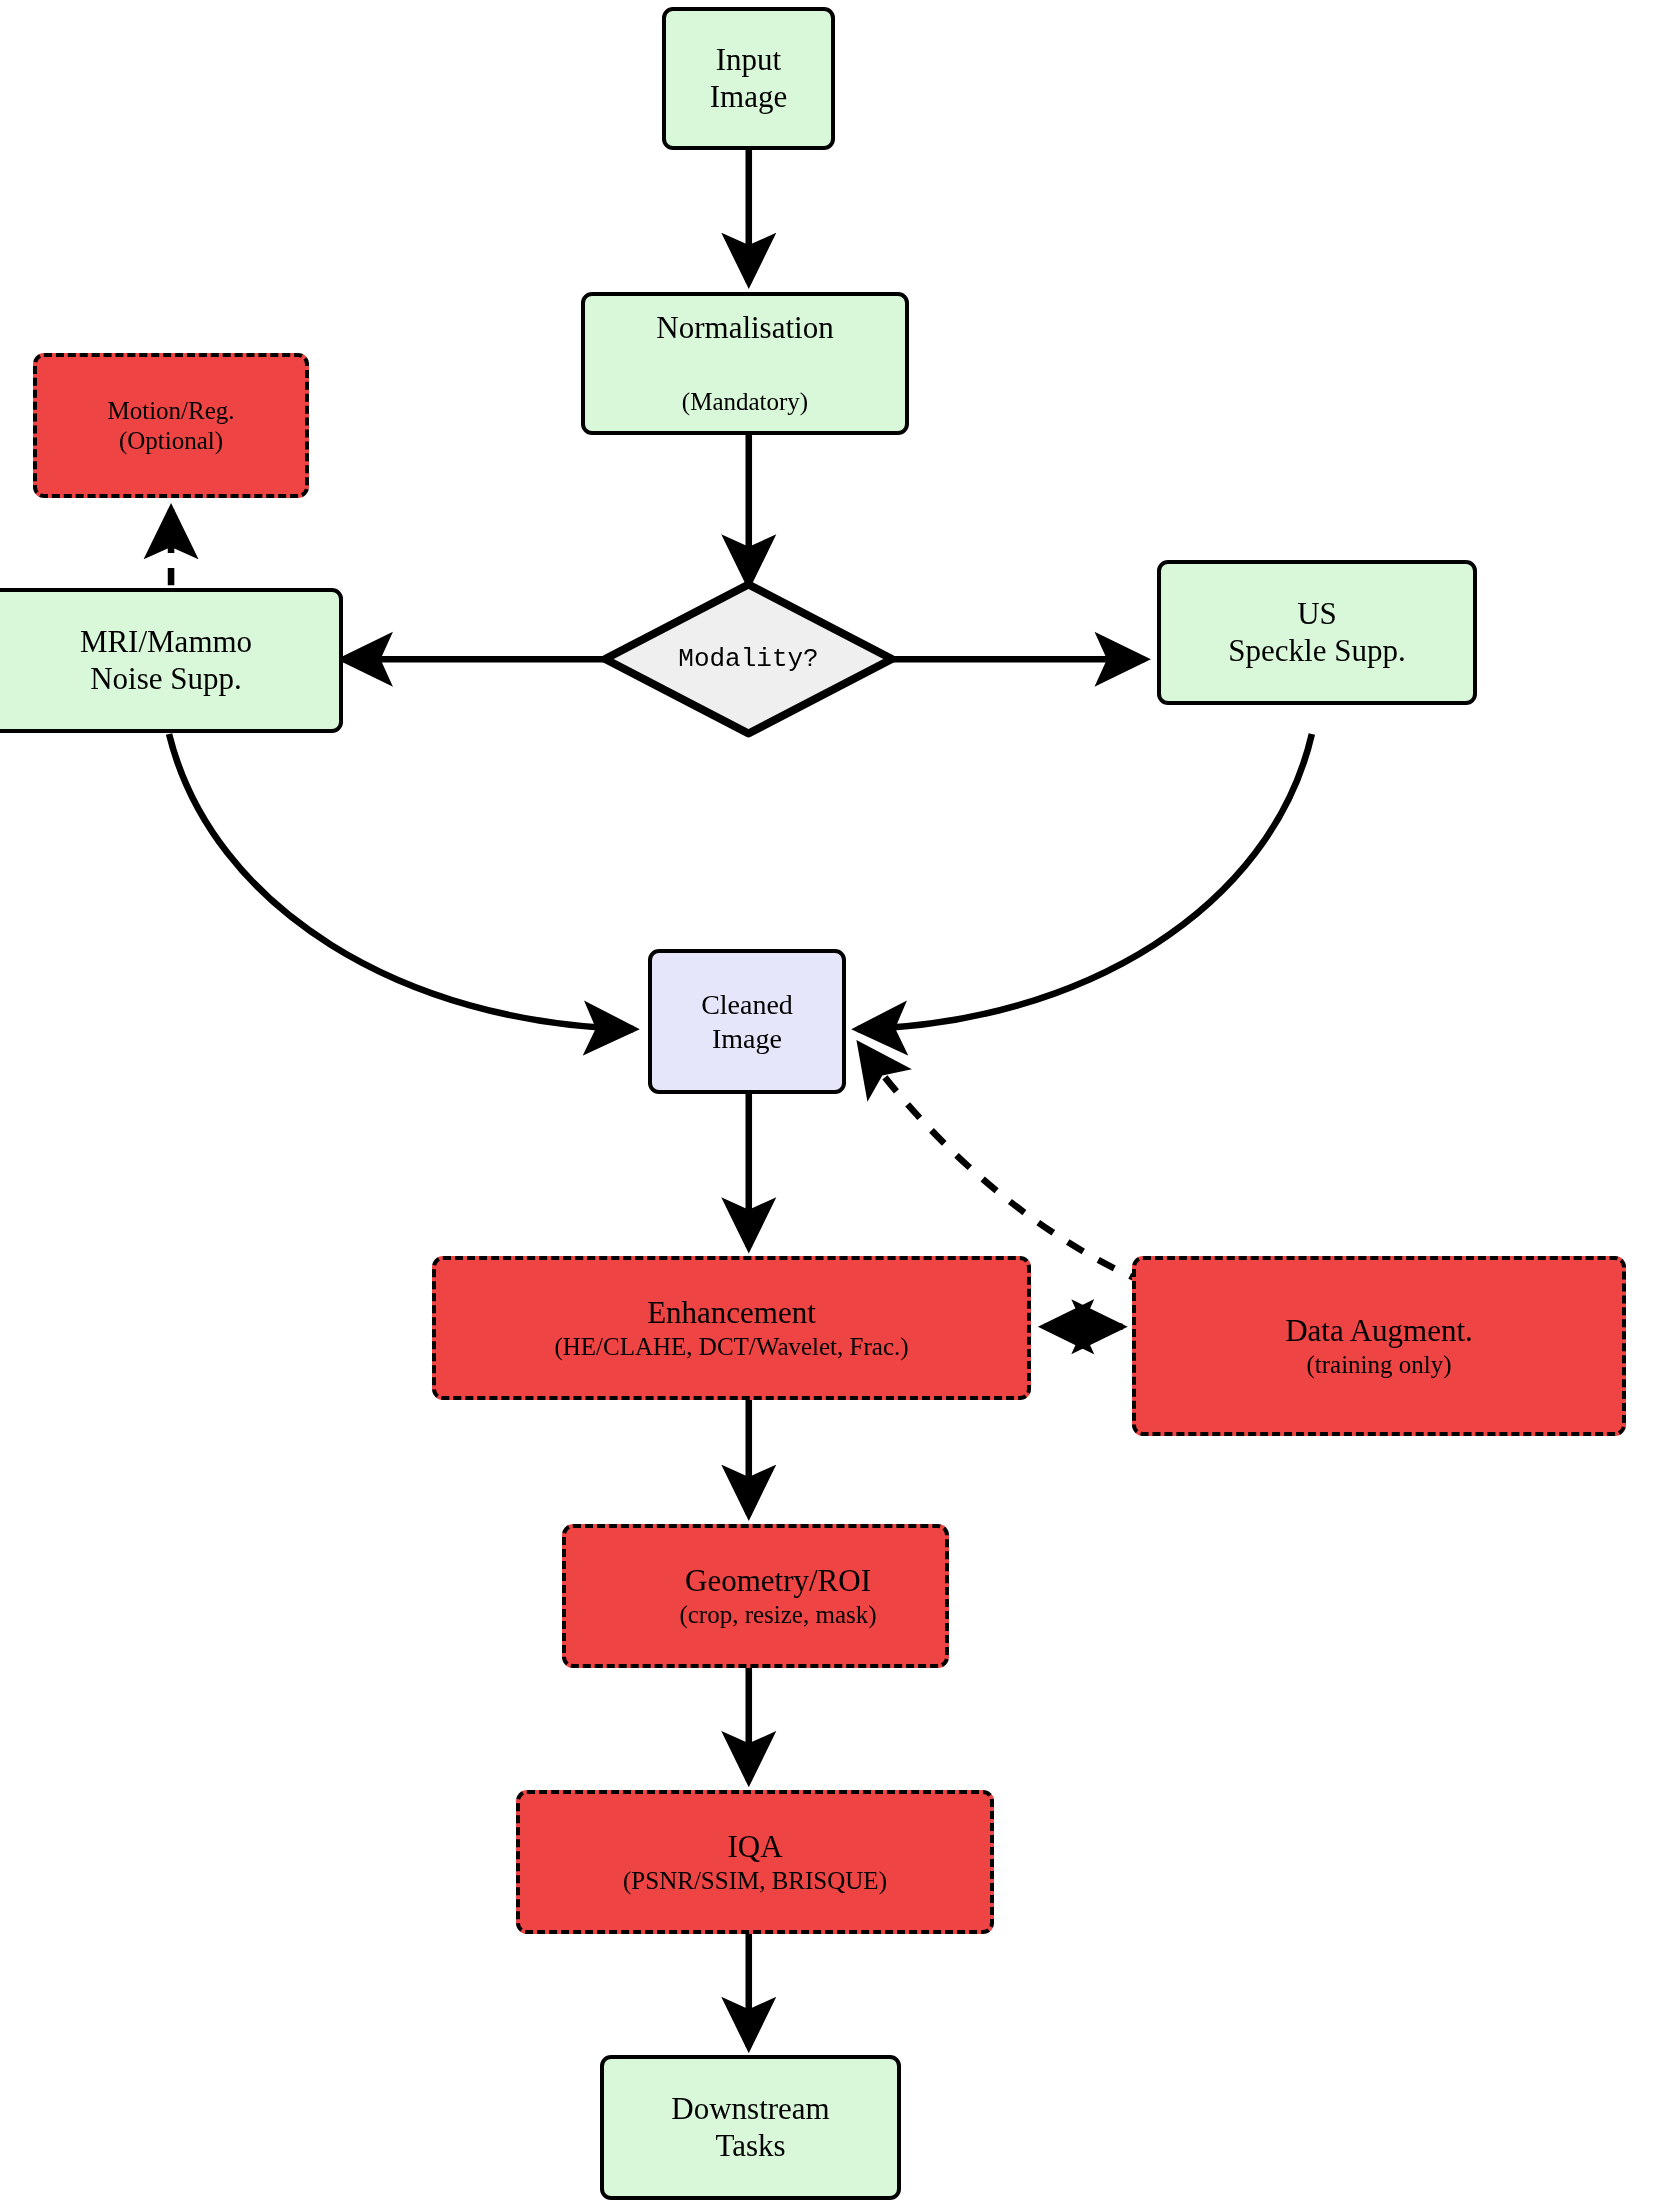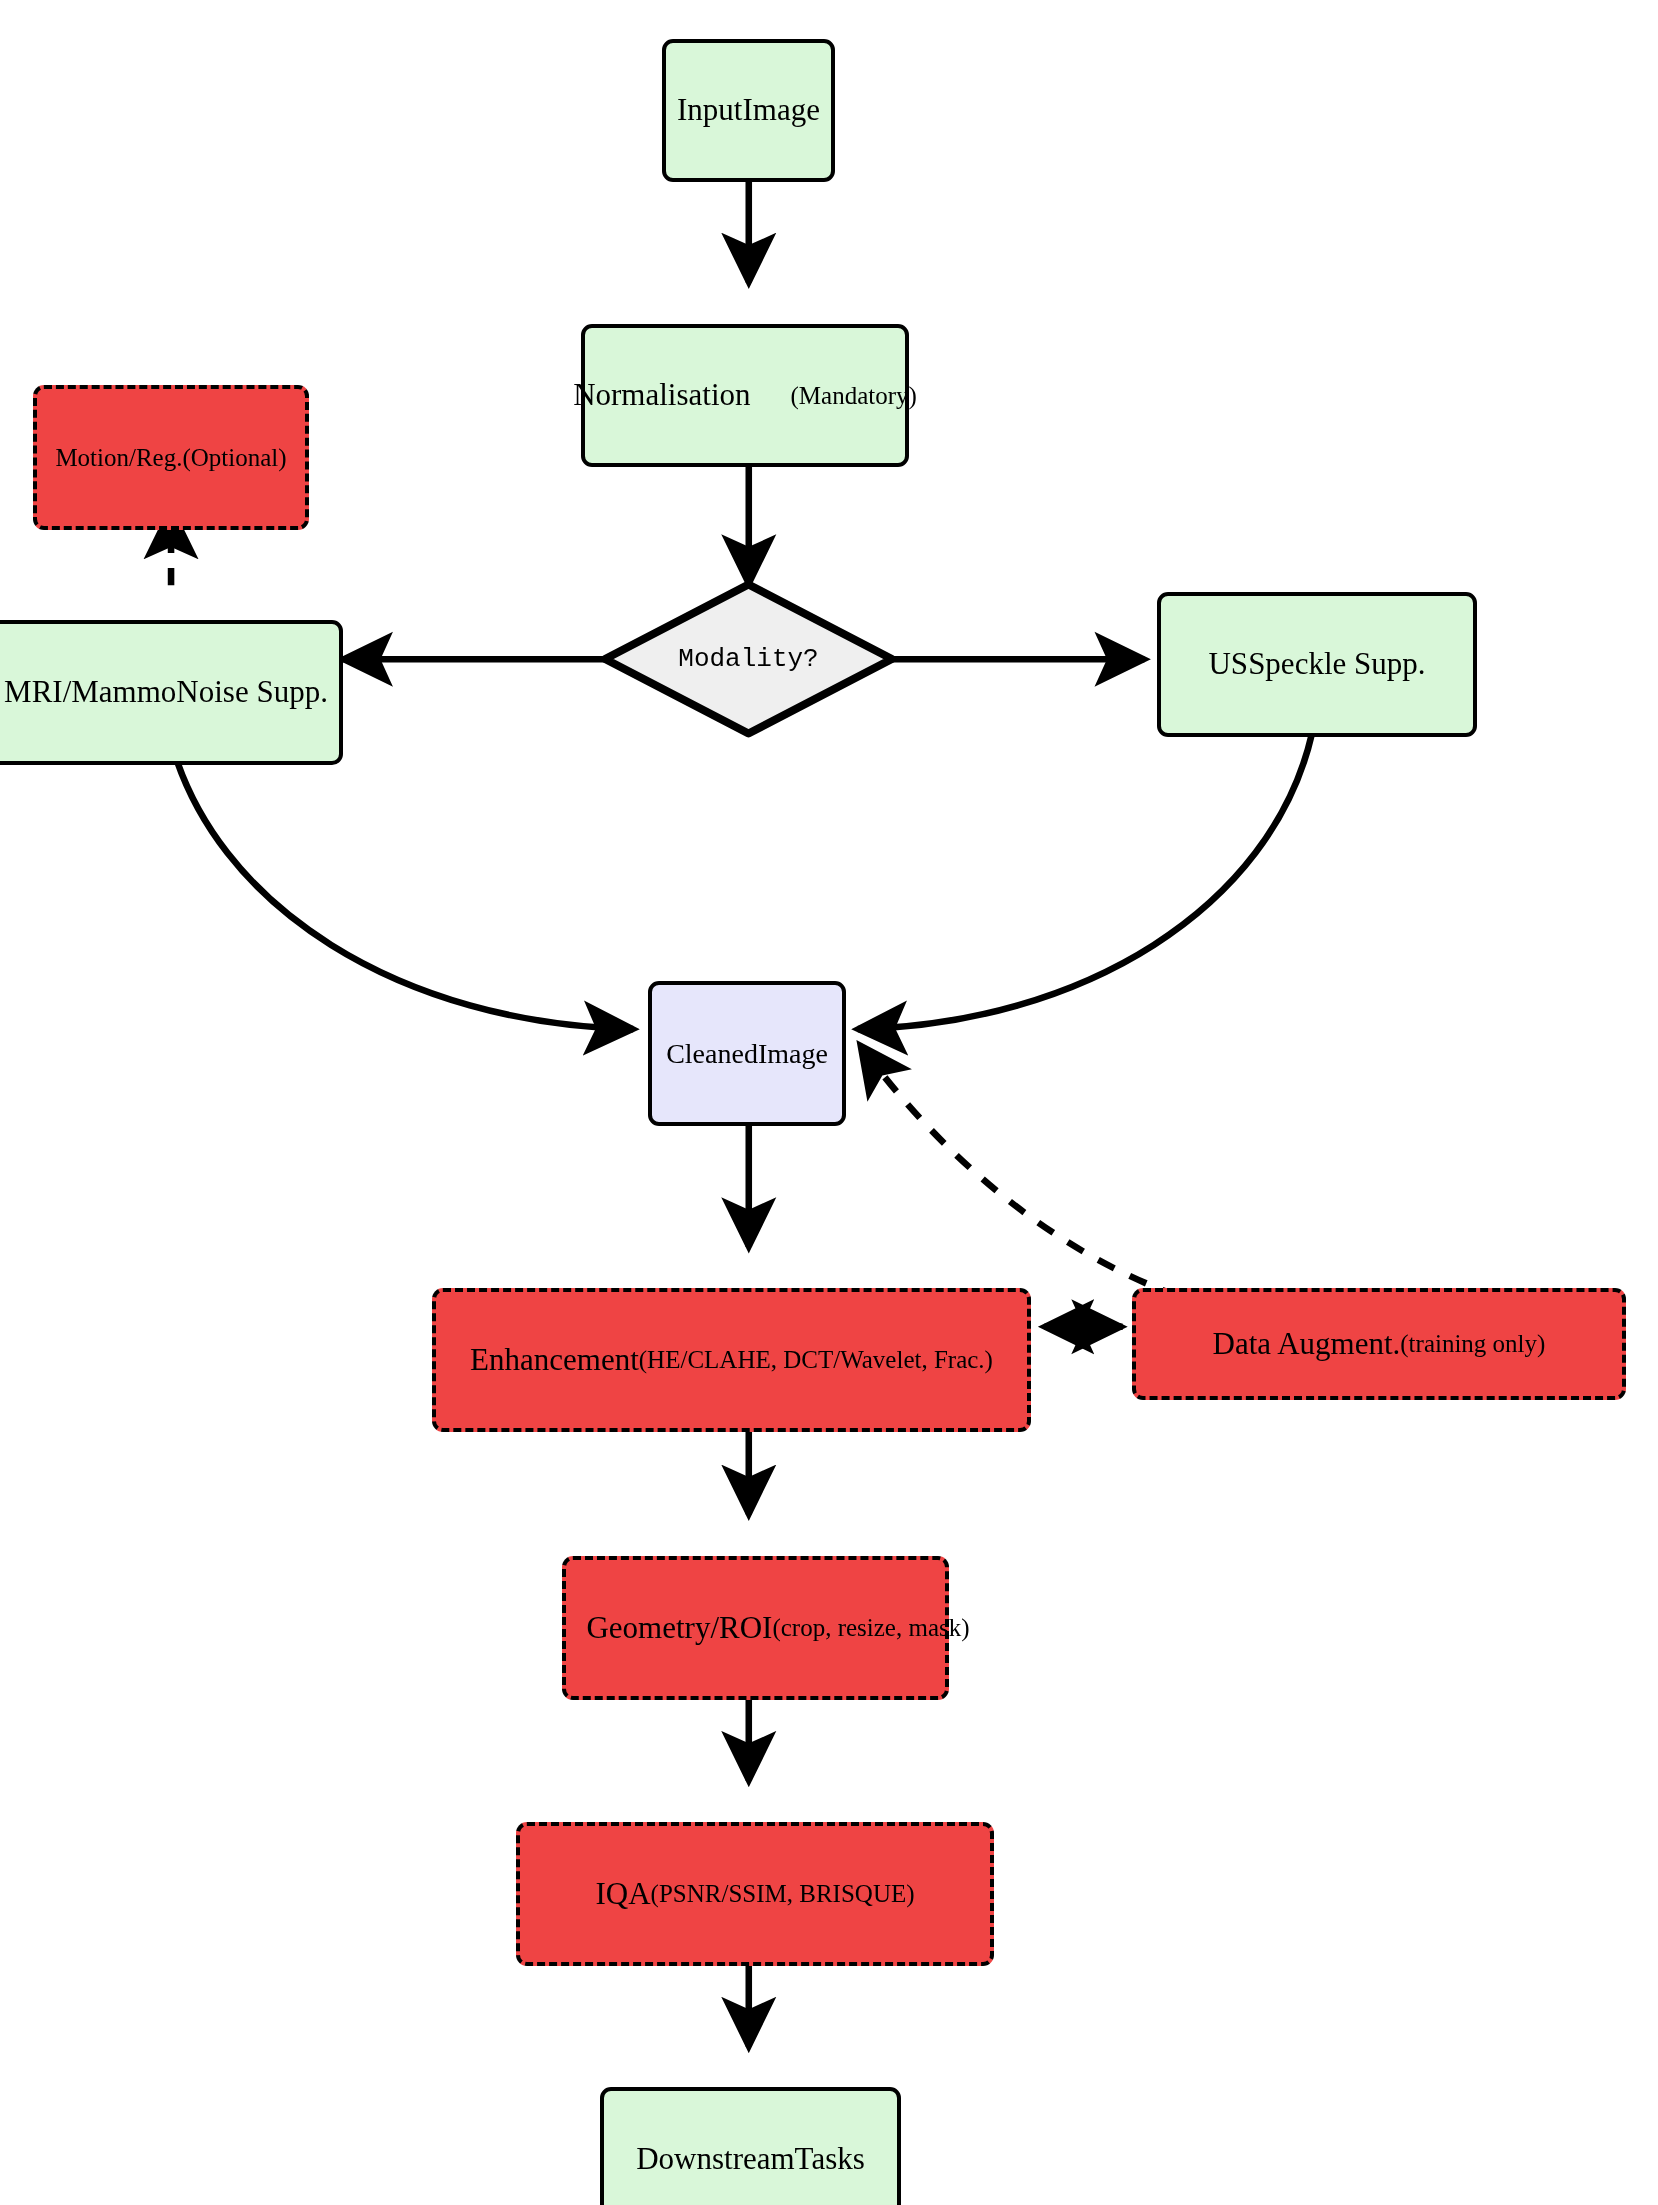--- a/index.html
+++ b/index.html
@@ -2,22 +2,22 @@
 <html style="font-size:8px"><head>
 <meta charset="utf-8">
 <style>
   html,body{margin:0;padding:0;background:#ffffff;}
   body{width:1659px;height:2205px;overflow:hidden;
        font-family:"Liberation Serif","DejaVu Serif",serif;}
   #stage{position:relative;width:1659px;height:2205px;background:#fff;}
   svg.layer{position:absolute;left:0;top:0;width:1659px;height:2205px;}
 
   .node{position:absolute;box-sizing:border-box;display:flex;
-        align-items:center;justify-content:center;
-        text-align:right;color:#000;line-height:1.18;margin-top:32px;}
+        flex-direction:column;align-items:center;justify-content:center;
+        text-align:right;color:#000;line-height:1.18;}
   .node .l1{display:block;white-space:nowrap;}
   .node .l2{display:block;white-space:nowrap;}
 
   .solid-box{border:4.5px solid #000;border-radius:11px;}
   .dashed-box{border:4.5px dashed #000;border-radius:11px;}
 
   .fill-green{background:#d9f7d9;}
   .fill-peach{background:#ef4444;}
   .fill-lav{background:#e6e6fb;}
 
@@ -111,21 +111,21 @@
   <div class="node solid-box fill-lav" style="left:648px;top:949px;width:198px;height:145px;">
     <span class="l1 t-mid">Cleaned</span>
     <span class="l2 t-mid">Image</span>
   </div>
 
   <div class="node dashed-box fill-peach" style="left:432px;top:1256px;width:599px;height:144px;">
     <span class="l1 t-big">Enhancement</span>
     <span class="l2 t-small">(HE/CLAHE, DCT/Wavelet, Frac.)</span>
   </div>
 
-  <div class="node dashed-box fill-peach" style="left:1132px;top:1256px;width:494px;height:112px;">
+  <div class="node dashed-box fill-peach" style="left:1132px;top:1256px;width:494px;height:180px;">
     <span class="l1 t-big">Data Augment.</span>
     <span class="l2 t-small">(training only)</span>
   </div>
 
   <div class="node dashed-box fill-peach" style="left:562px;top:1524px;width:387px;height:144px;padding-left:45px;">
     <span class="l1 t-big">Geometry/ROI</span>
     <span class="l2 t-small">(crop, resize, mask)</span>
   </div>
 
   <div class="node dashed-box fill-peach" style="left:516px;top:1790px;width:478px;height:144px;">

